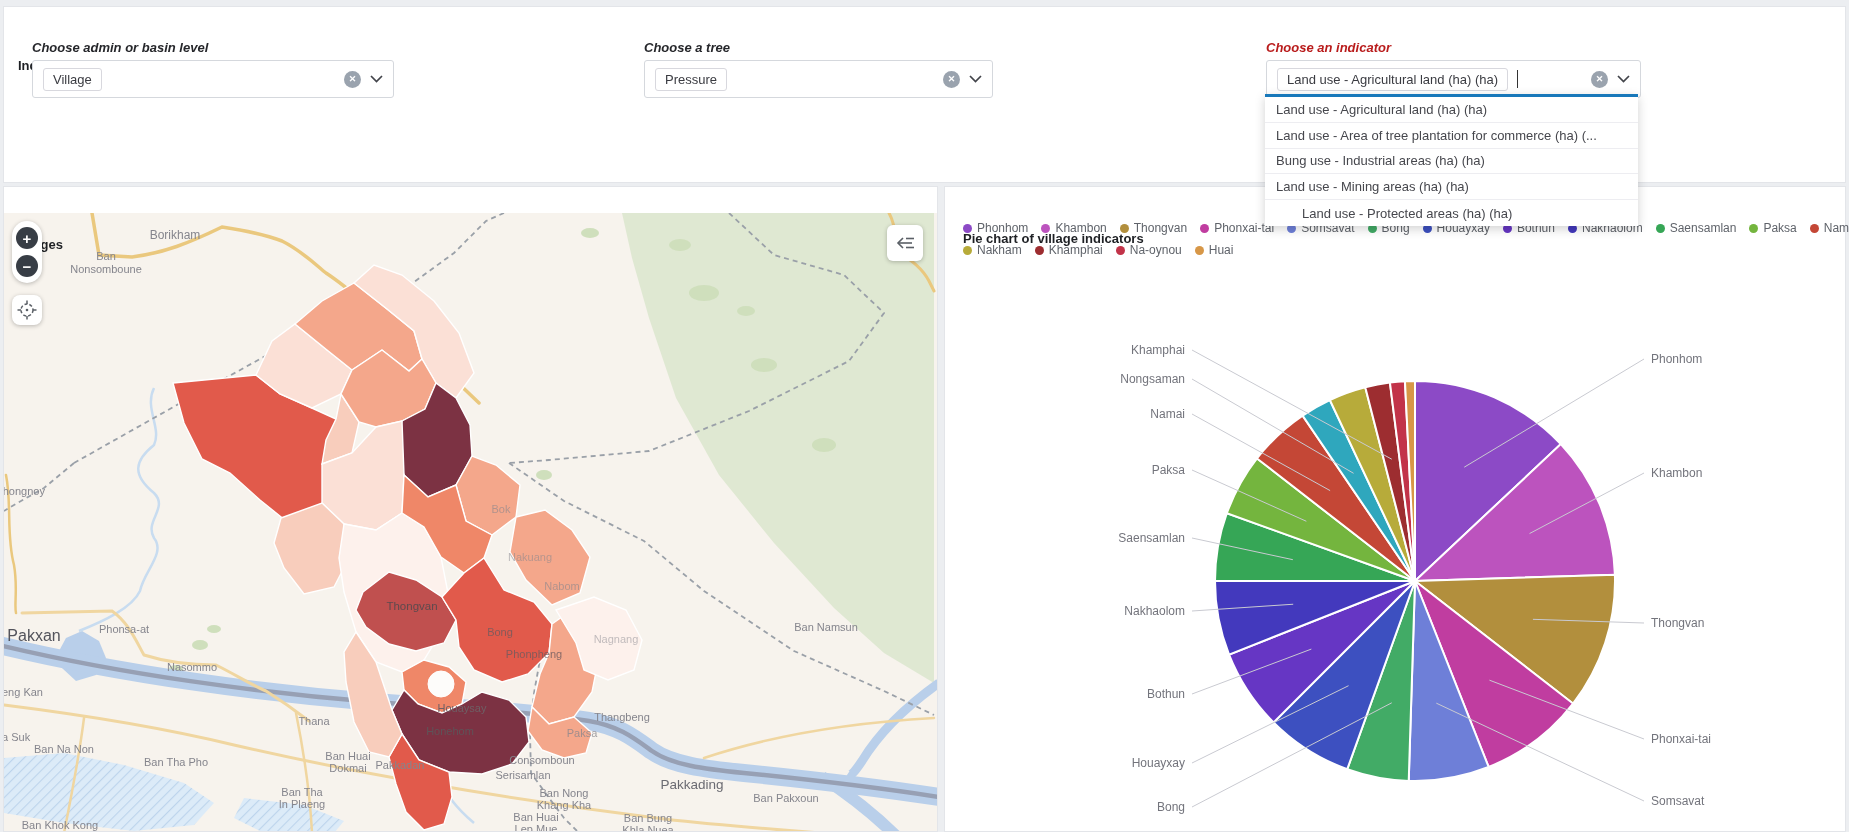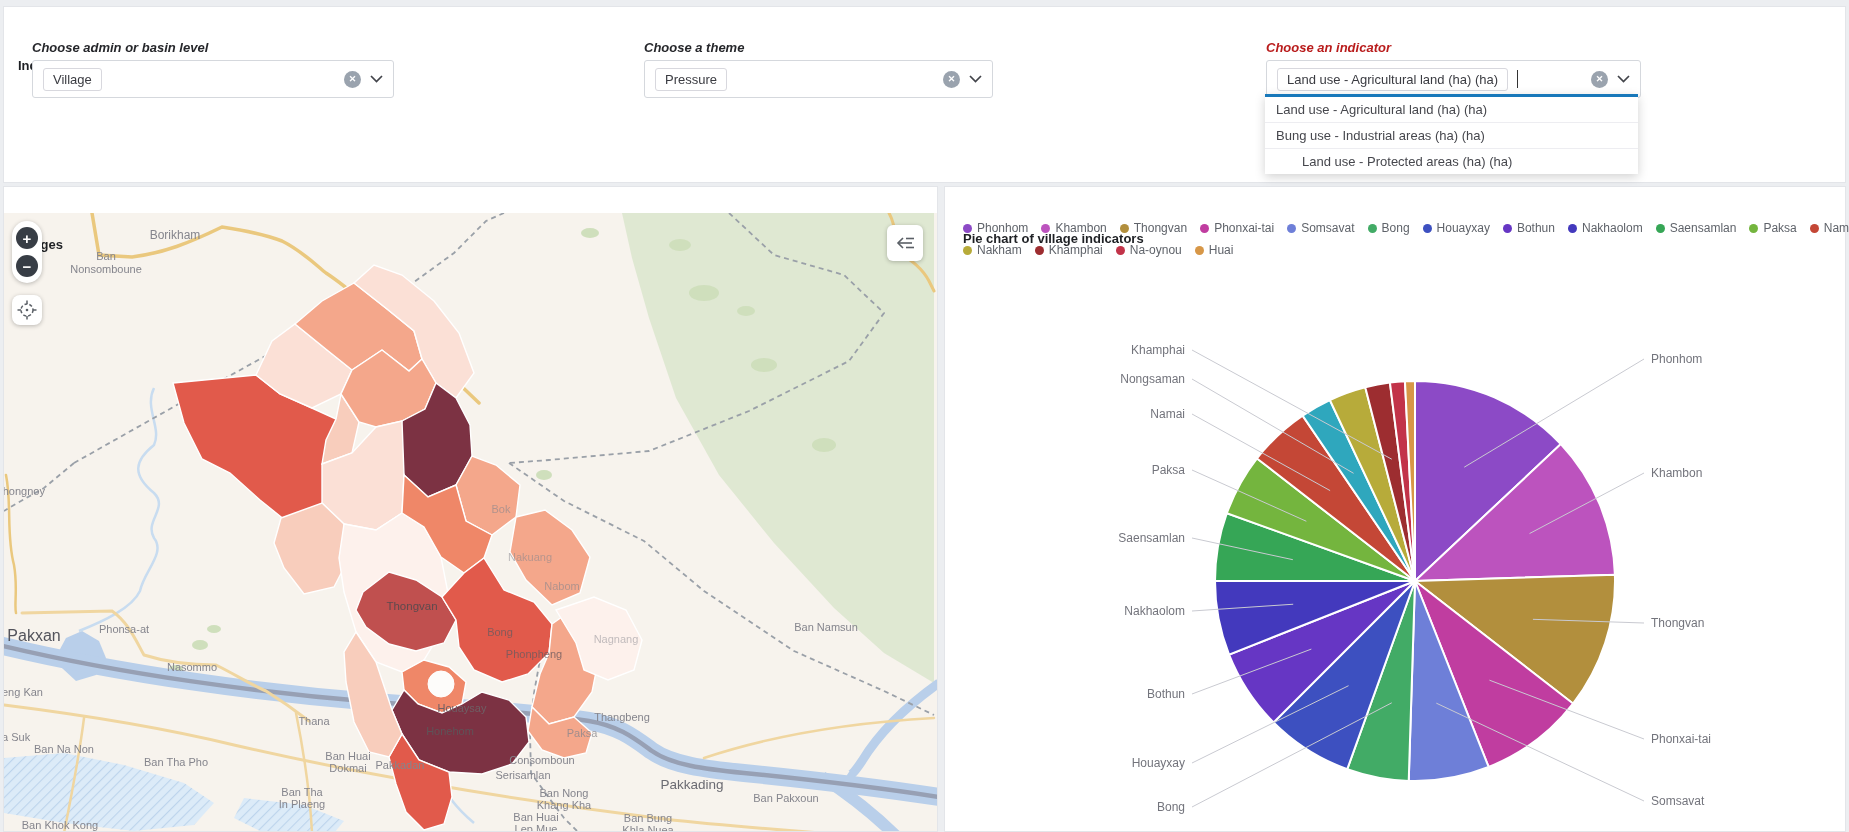--- a/index.html
+++ b/index.html
@@ -66,21 +66,21 @@
     <span class="sel-right">
       <span class="clear-btn">✕</span>
       <span class="chev">
         <svg width="13" height="8" viewBox="0 0 13 8">
             <polyline points="1,1 6.5,6.5 12,1" fill="none" stroke="#42444a" stroke-width="1.7"></polyline>
           </svg>
       </span>
     </span>
   </div>
 
-  <div class="field-label" style="left:640px">Choose a theme</div>
+  <div class="field-label" style="left:640px">Choose a tree</div>
   <div class="select-box" style="left:640px; width:349px">
     <span class="chip">Pressure</span>
     <span class="sel-right">
       <span class="clear-btn">✕</span>
       <span class="chev">
         <svg width="13" height="8" viewBox="0 0 13 8">
             <polyline points="1,1 6.5,6.5 12,1" fill="none" stroke="#42444a" stroke-width="1.7"></polyline>
           </svg>
       </span>
     </span>
@@ -96,21 +96,23 @@
         <svg width="13" height="8" viewBox="0 0 13 8">
             <polyline points="1,1 6.5,6.5 12,1" fill="none" stroke="#42444a" stroke-width="1.7"></polyline>
           </svg>
       </span>
     </span>
   </div>
 </section>
 
 <div id="indicator-dropdown">
     <div class="dd-item">Land use - Agricultural land (ha) (ha)</div>
+    <div class="dd-item">Land use - Area of tree plantation for commerce (ha) (...</div>
     <div class="dd-item">Bung use - Industrial areas (ha) (ha)</div>
+    <div class="dd-item">Land use - Mining areas (ha) (ha)</div>
     <div class="dd-item">Land use - Protected areas (ha) (ha)</div>
   </div>
 
 <section class="panel" id="map-panel">
   <div class="panel-title">Villages</div>
   <div id="map-body">
     <svg id="map-svg" width="933" height="620">
         <rect x="0" y="0" width="933" height="620" fill="#f7f3ed"></rect>
         <defs>
           <pattern id="marsh" width="7" height="7" patternUnits="userSpaceOnUse" patternTransform="rotate(45)">

